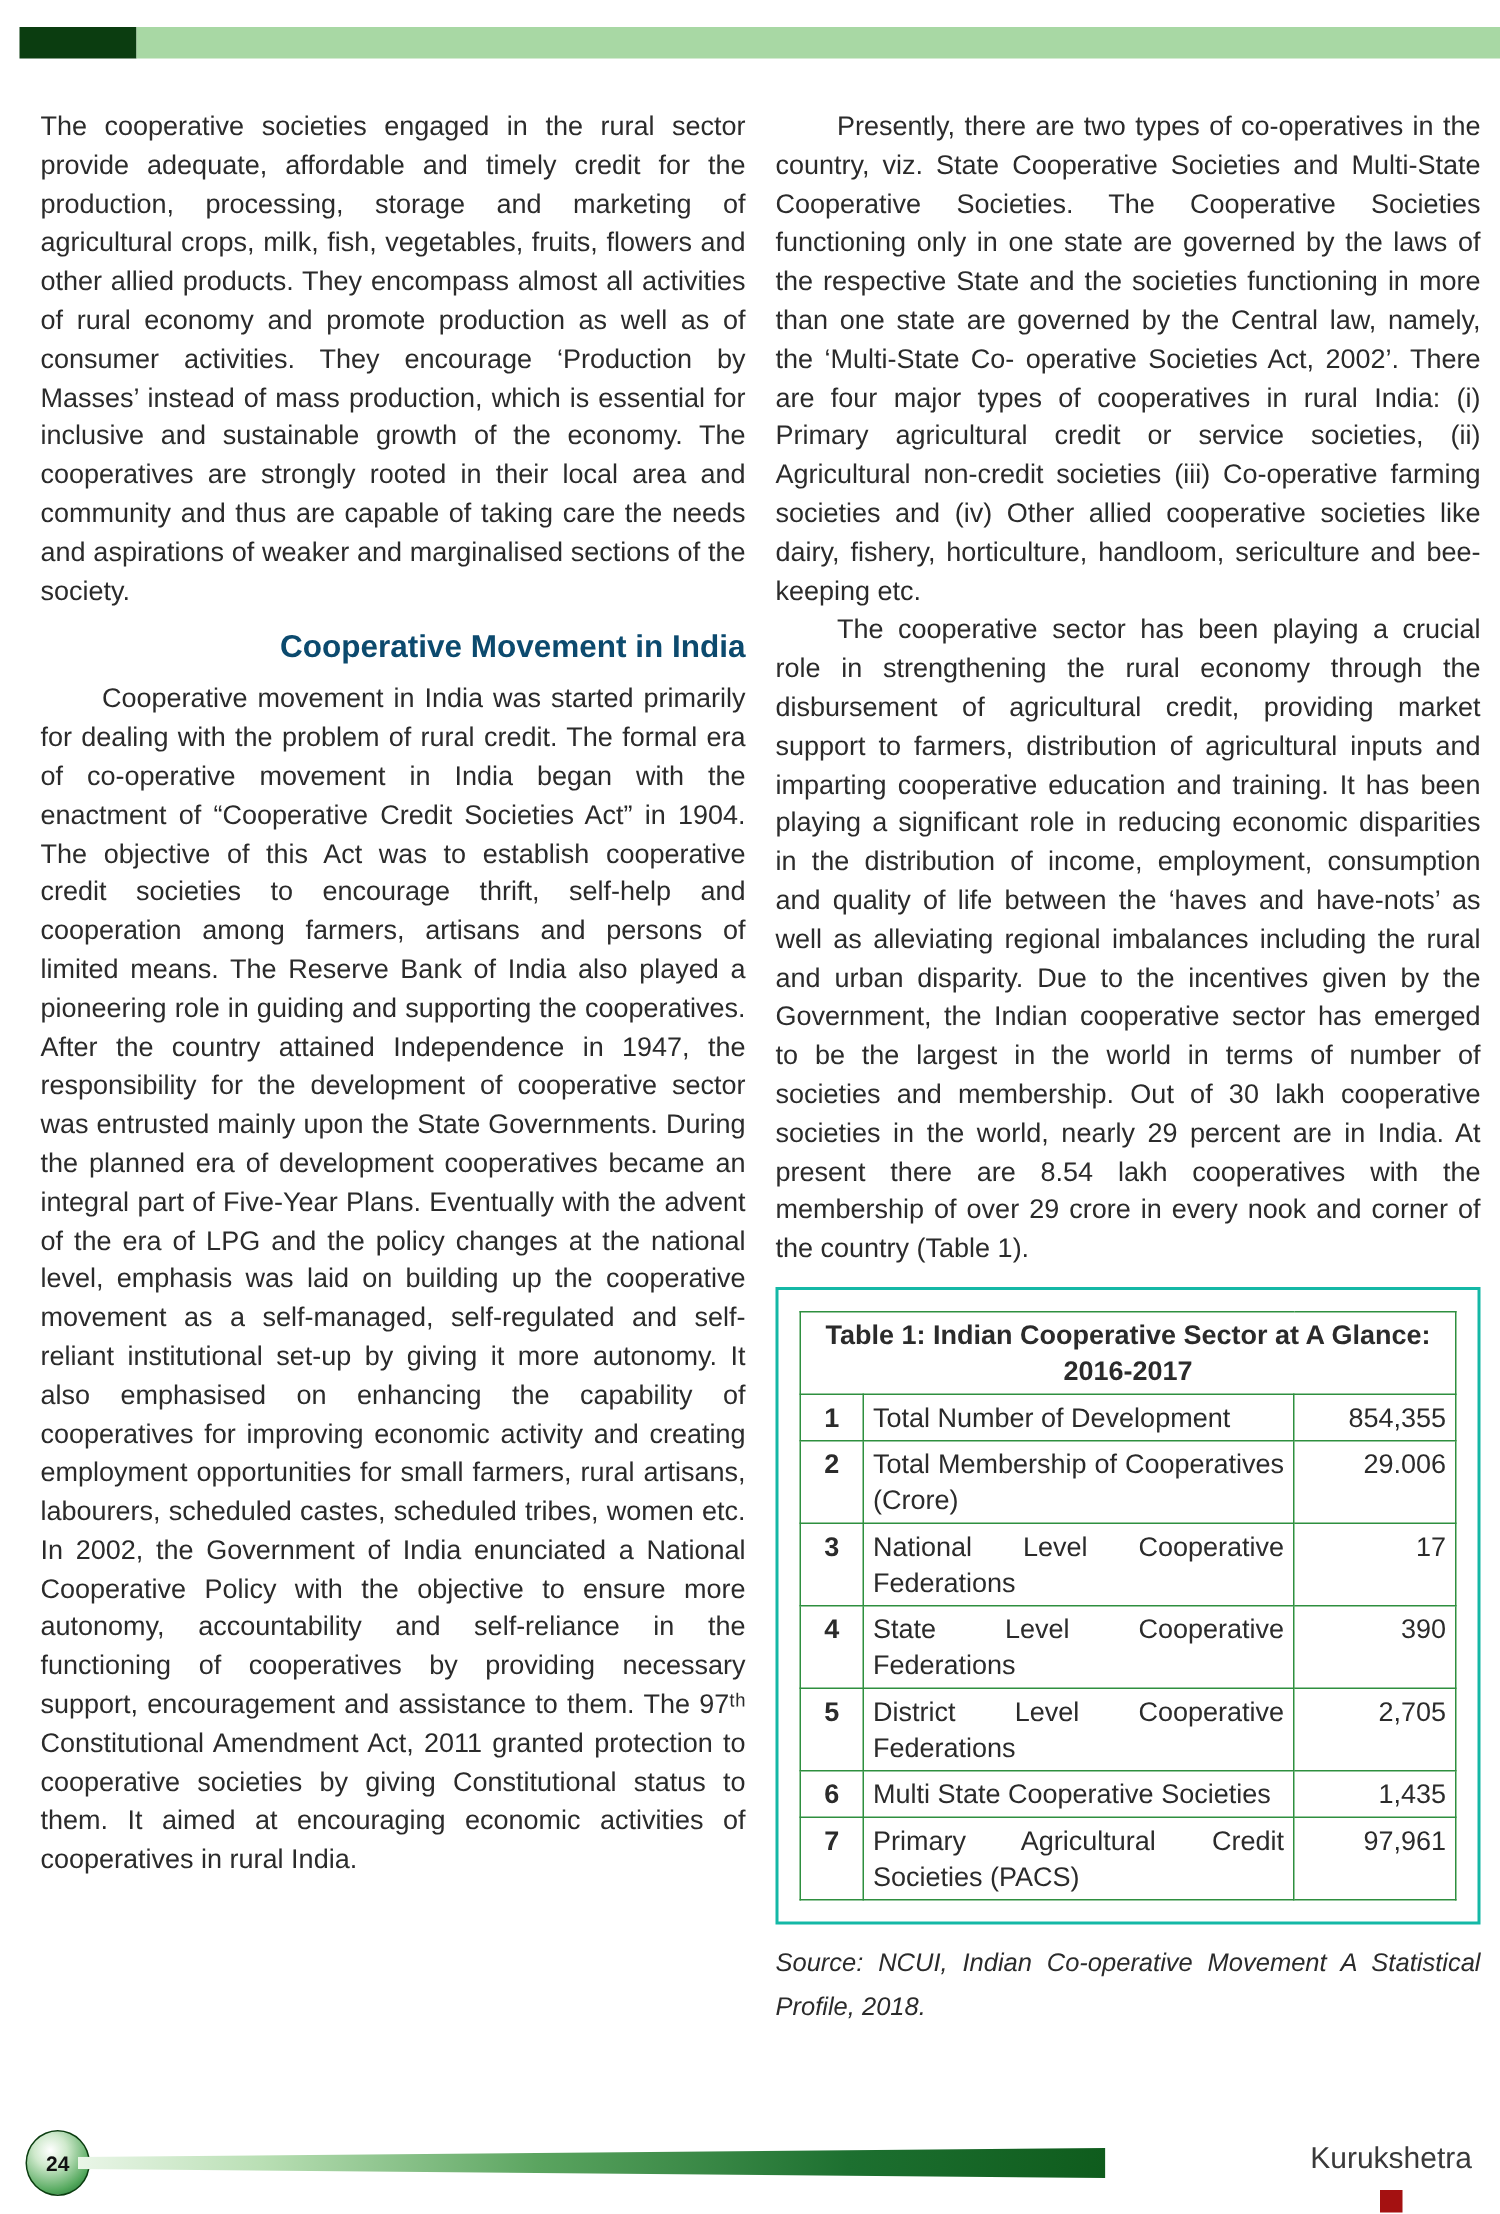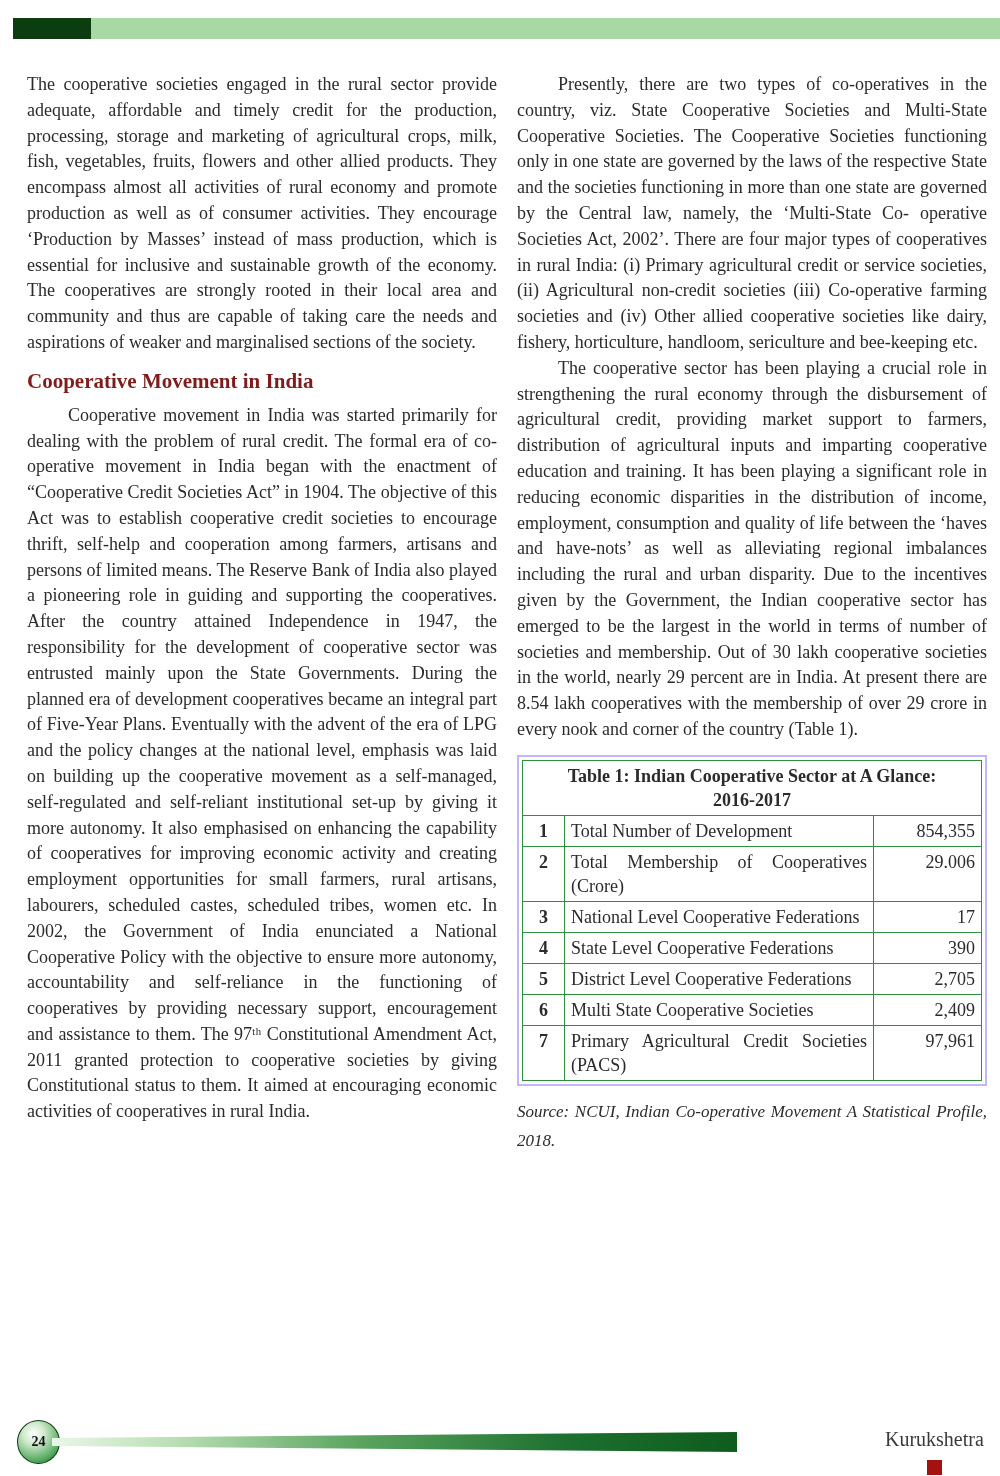--- a/index.html
+++ b/index.html
@@ -1,51 +1,51 @@
 <!DOCTYPE html>
 <html><head>
 <meta charset="utf-8">
 <style>
   * { margin:0; padding:0; box-sizing:border-box; }
   html,body { background:#ffffff; }
   .page {
     position:relative;
     width:1000px; height:1476px;
     background:#ffffff;
-    font-family:Liberation Serif, serif;
+    font-family:Liberation Sans, sans-serif;
     color:#2b2b2b;
     overflow:hidden;
   }
   
   .topbar { position:absolute; left:13px; top:18px; right:0; height:21px; display:flex; }
   .topbar-dark { width:78px; height:100%; background:#0b3d10; }
   .topbar-light { flex:1; height:100%; background:#a8d8a4; }
 
   
   .col { position:absolute; top:72px; width:470px; }
   .col-left  { left:27px; }
   .col-right { left:517px; }
 
   .body-text {
     font-size:18px; line-height:25.8px;
     text-align:justify; color:#2b2b2b;
   }
   .indent { text-indent:41px; }
 
   .sec-heading {
-    font-size:21px; font-weight:bold; color:#7f1d1d;
-    margin-top:13px; margin-bottom:9px;
+    font-size:21px; font-weight:bold; color:#0c4a6e;
+    margin-top:13px; margin-bottom:9px;text-align:right;
   }
   .col-right .sec-heading:first-child { margin-top:0; }
 
   
   .tablewrap {
     margin-top:12px;
-    border:2px solid #c4b5fd;
-    padding:3px;
+    border:2px solid #14b8a6;
+    padding:14px;
   }
   table.coop { width:100%; border-collapse:collapse; }
   table.coop td {
     border:1.5px solid #2e8f3f;
     font-size:18px; line-height:24px;
     padding:3px 6px;
     vertical-align:top;
   }
   td.t-title {
     font-weight:bold; text-align:center; font-size:19px;
@@ -137,21 +137,21 @@
             <td class="t-val">390</td>
           </tr>
           <tr>
             <td class="t-no">5</td>
             <td class="t-label">District Level Cooperative Federations</td>
             <td class="t-val">2,705</td>
           </tr>
           <tr>
             <td class="t-no">6</td>
             <td class="t-label">Multi State Cooperative Societies</td>
-            <td class="t-val">2,409</td>
+            <td class="t-val">1,435</td>
           </tr>
           <tr>
             <td class="t-no">7</td>
             <td class="t-label">Primary Agricultural Credit Societies (PACS)</td>
             <td class="t-val">97,961</td>
           </tr>
         </tbody>
       </table>
     </div>
 

